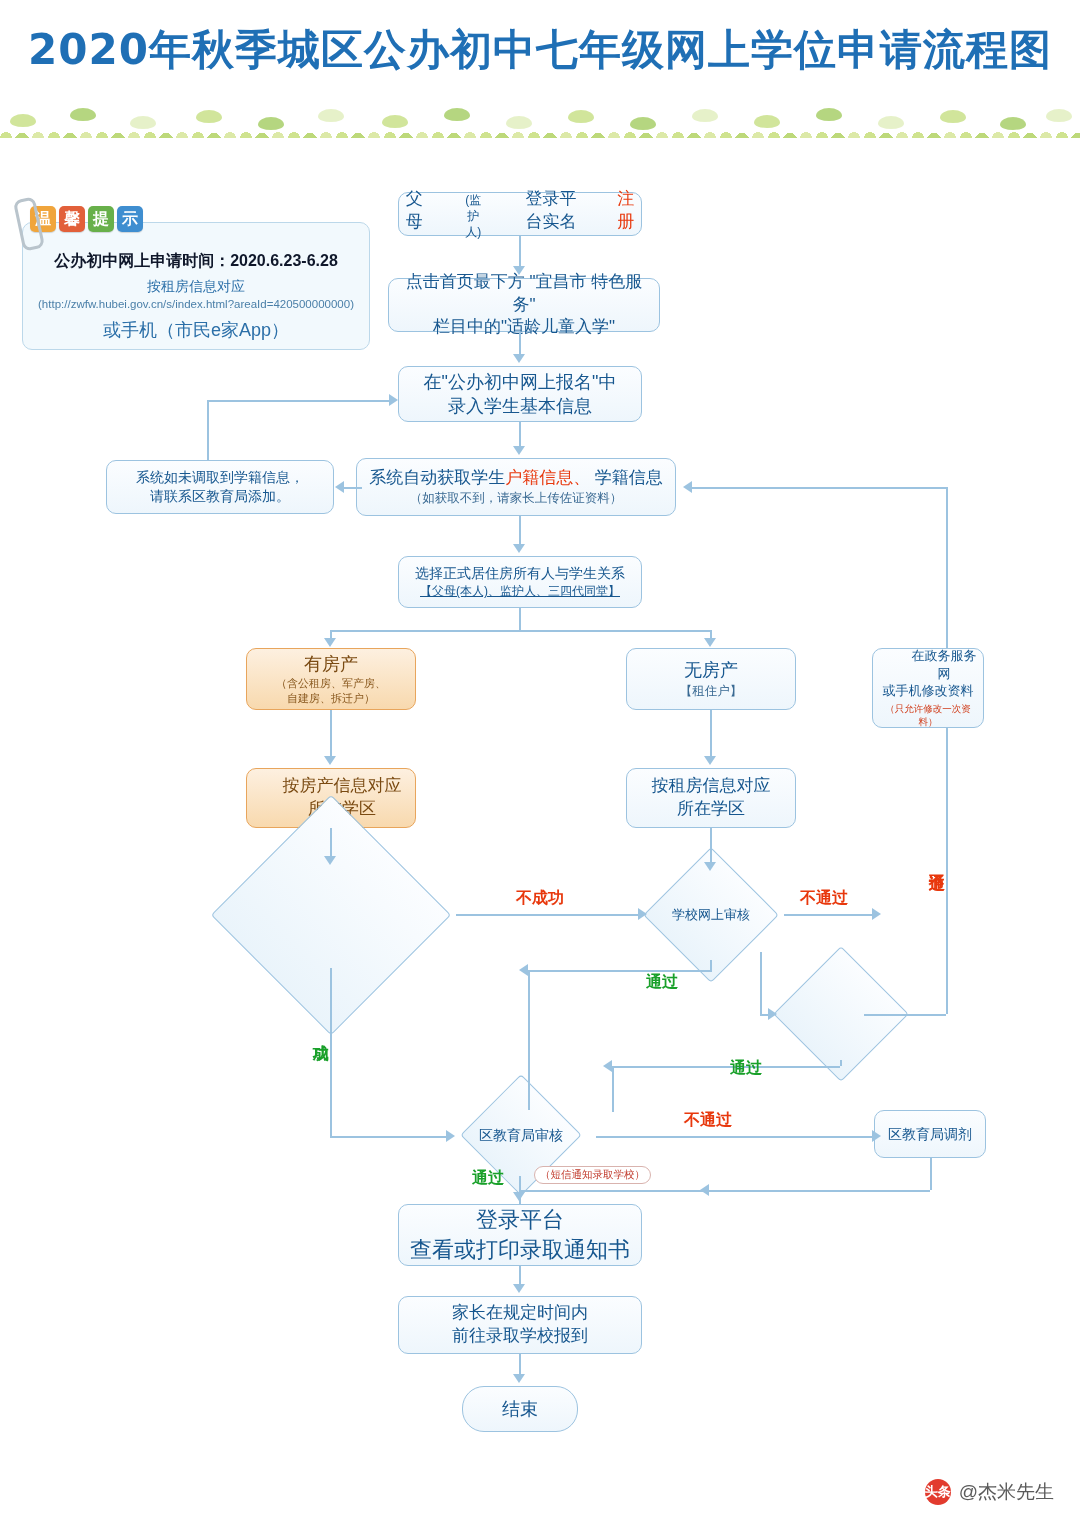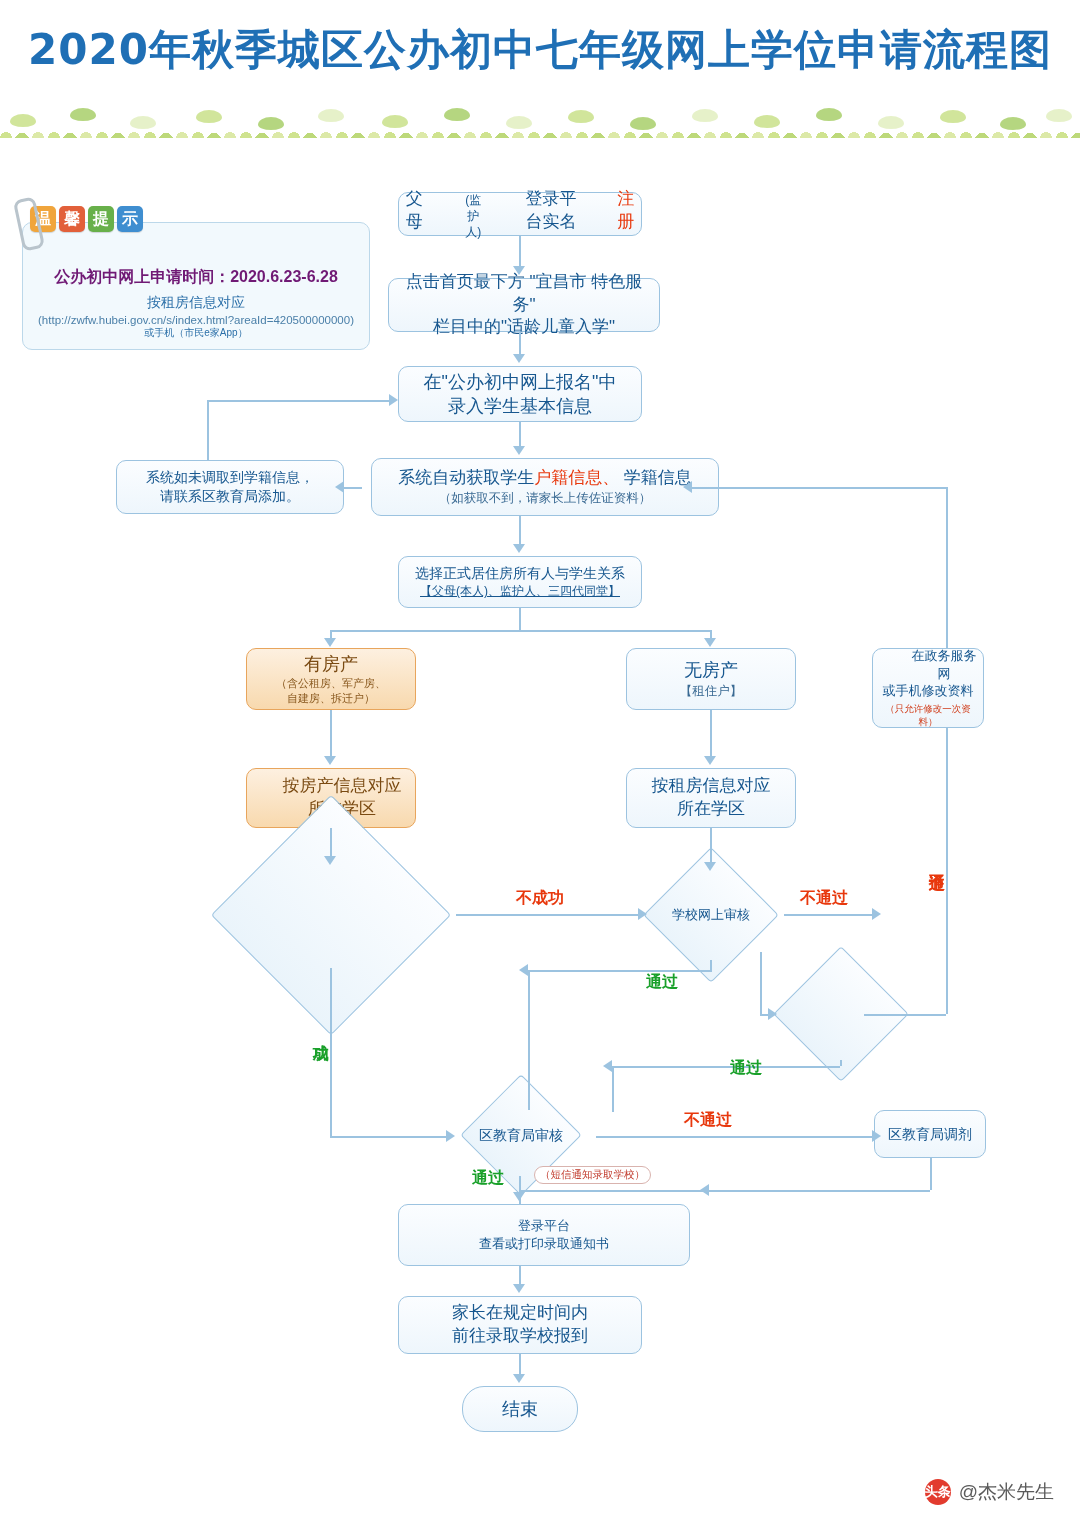--- a/index.html
+++ b/index.html
@@ -65,24 +65,24 @@
     position:relative;z-index:2;text-align:center;color:#17578f;font-size:13px;line-height:1.3;
     width:150%;
   }
 
   
   .tipbox{
     position:absolute;left:22px;top:222px;width:348px;height:128px;box-sizing:border-box;
     border:1px solid #bcd8ea;border-radius:10px;background:#f2f9fd;
     text-align:center;color:#2b6fa8;
   }
-  .tipbox .line1{margin-top:44px;font-size:16px;font-weight:bold;color:#701a75;}
+  .tipbox .line1{margin-top:28px;font-size:16px;font-weight:bold;color:#0f172a;}
   .tipbox .line2{font-size:14px;color:#2b6fa8;margin-top:6px;}
   .tipbox .line3{font-size:11.5px;color:#4a7fa8;margin-top:2px;}
-  .tipbox .line4{font-size:10px;color:#2b6fa8;margin-top:0;}
+  .tipbox .line4{font-size:18px;color:#2b6fa8;margin-top:8px;}
 
   .tipbadge{
     position:absolute;left:30px;top:206px;display:flex;gap:3px;align-items:center;z-index:5;
   }
   .tipbadge .ch{
     width:26px;height:26px;border-radius:5px;color:#fff;font-size:16px;font-weight:bold;
     display:flex;align-items:center;justify-content:center;
     font-family:"DejaVu Sans","Liberation Sans",sans-serif;
     box-shadow:0 1px 1px rgba(0,0,0,.15);
   }
@@ -176,28 +176,28 @@
 <div class="node" style="left:388px;top:278px;width:272px;height:54px;">
   <div>点击首页最下方 "宜昌市 特色服务"</div>
   <div>栏目中的"适龄儿童入学"</div>
 </div>
 
 <div class="node" style="left:398px;top:366px;width:244px;height:56px;font-size:18px;">
   <div>在"公办初中网上报名"中</div>
   <div>录入学生基本信息</div>
 </div>
 
-<div class="node" style="left:371px;top:458px;width:348px;height:58px;">
+<div class="node" style="left:356px;top:458px;width:320px;height:58px;">
   <div>
     <span>系统自动获取学生</span><span class="red">户籍信息、</span><span> 学籍信息</span>
   </div>
   <div class="sub">（如获取不到，请家长上传佐证资料）</div>
 </div>
 
-<div class="node small" style="left:116px;top:460px;width:228px;height:54px;justify-content:center;">
+<div class="node small" style="left:106px;top:460px;width:228px;height:54px;justify-content:center;">
   <div style="font-size:14px;">系统如未调取到学籍信息，</div>
   <div style="font-size:14px;">请联系区教育局添加。</div>
 </div>
 
 <div class="node" style="left:398px;top:556px;width:244px;height:52px;">
   <div style="font-size:14px;">选择正式居住房所有人与学生关系</div>
   <div style="font-size:12px;text-decoration:underline;">【父母(本人)、监护人、三四代同堂】</div>
 </div>
 
 <div class="node orange" style="left:246px;top:648px;width:170px;height:62px;">
@@ -242,21 +242,21 @@
 
 <div class="diamond" style="left:446px;top:1094px;width:150px;height:82px;">
   <div class="shape" style="width:86px;height:86px;left:32px;top:-2px;"></div>
   <div class="txt" style="width:140%;font-size:14px;">区教育局审核</div>
 </div>
 
 <div class="node" style="left:874px;top:1110px;width:112px;height:48px;font-size:14px;">
   <div>区教育局调剂</div>
 </div>
 
-<div class="node" style="left:398px;top:1204px;width:292px;height:62px;font-size:13px;">
+<div class="node" style="left:398px;top:1204px;width:244px;height:62px;font-size:22px;">
   <div>登录平台</div>
   <div>查看或打印录取通知书</div>
 </div>
 
 <div class="node" style="left:398px;top:1296px;width:244px;height:58px;font-size:17px;">
   <div>家长在规定时间内</div>
   <div>前往录取学校报到</div>
 </div>
 
 <div class="node round" style="left:462px;top:1386px;width:116px;height:46px;font-size:18px;">

